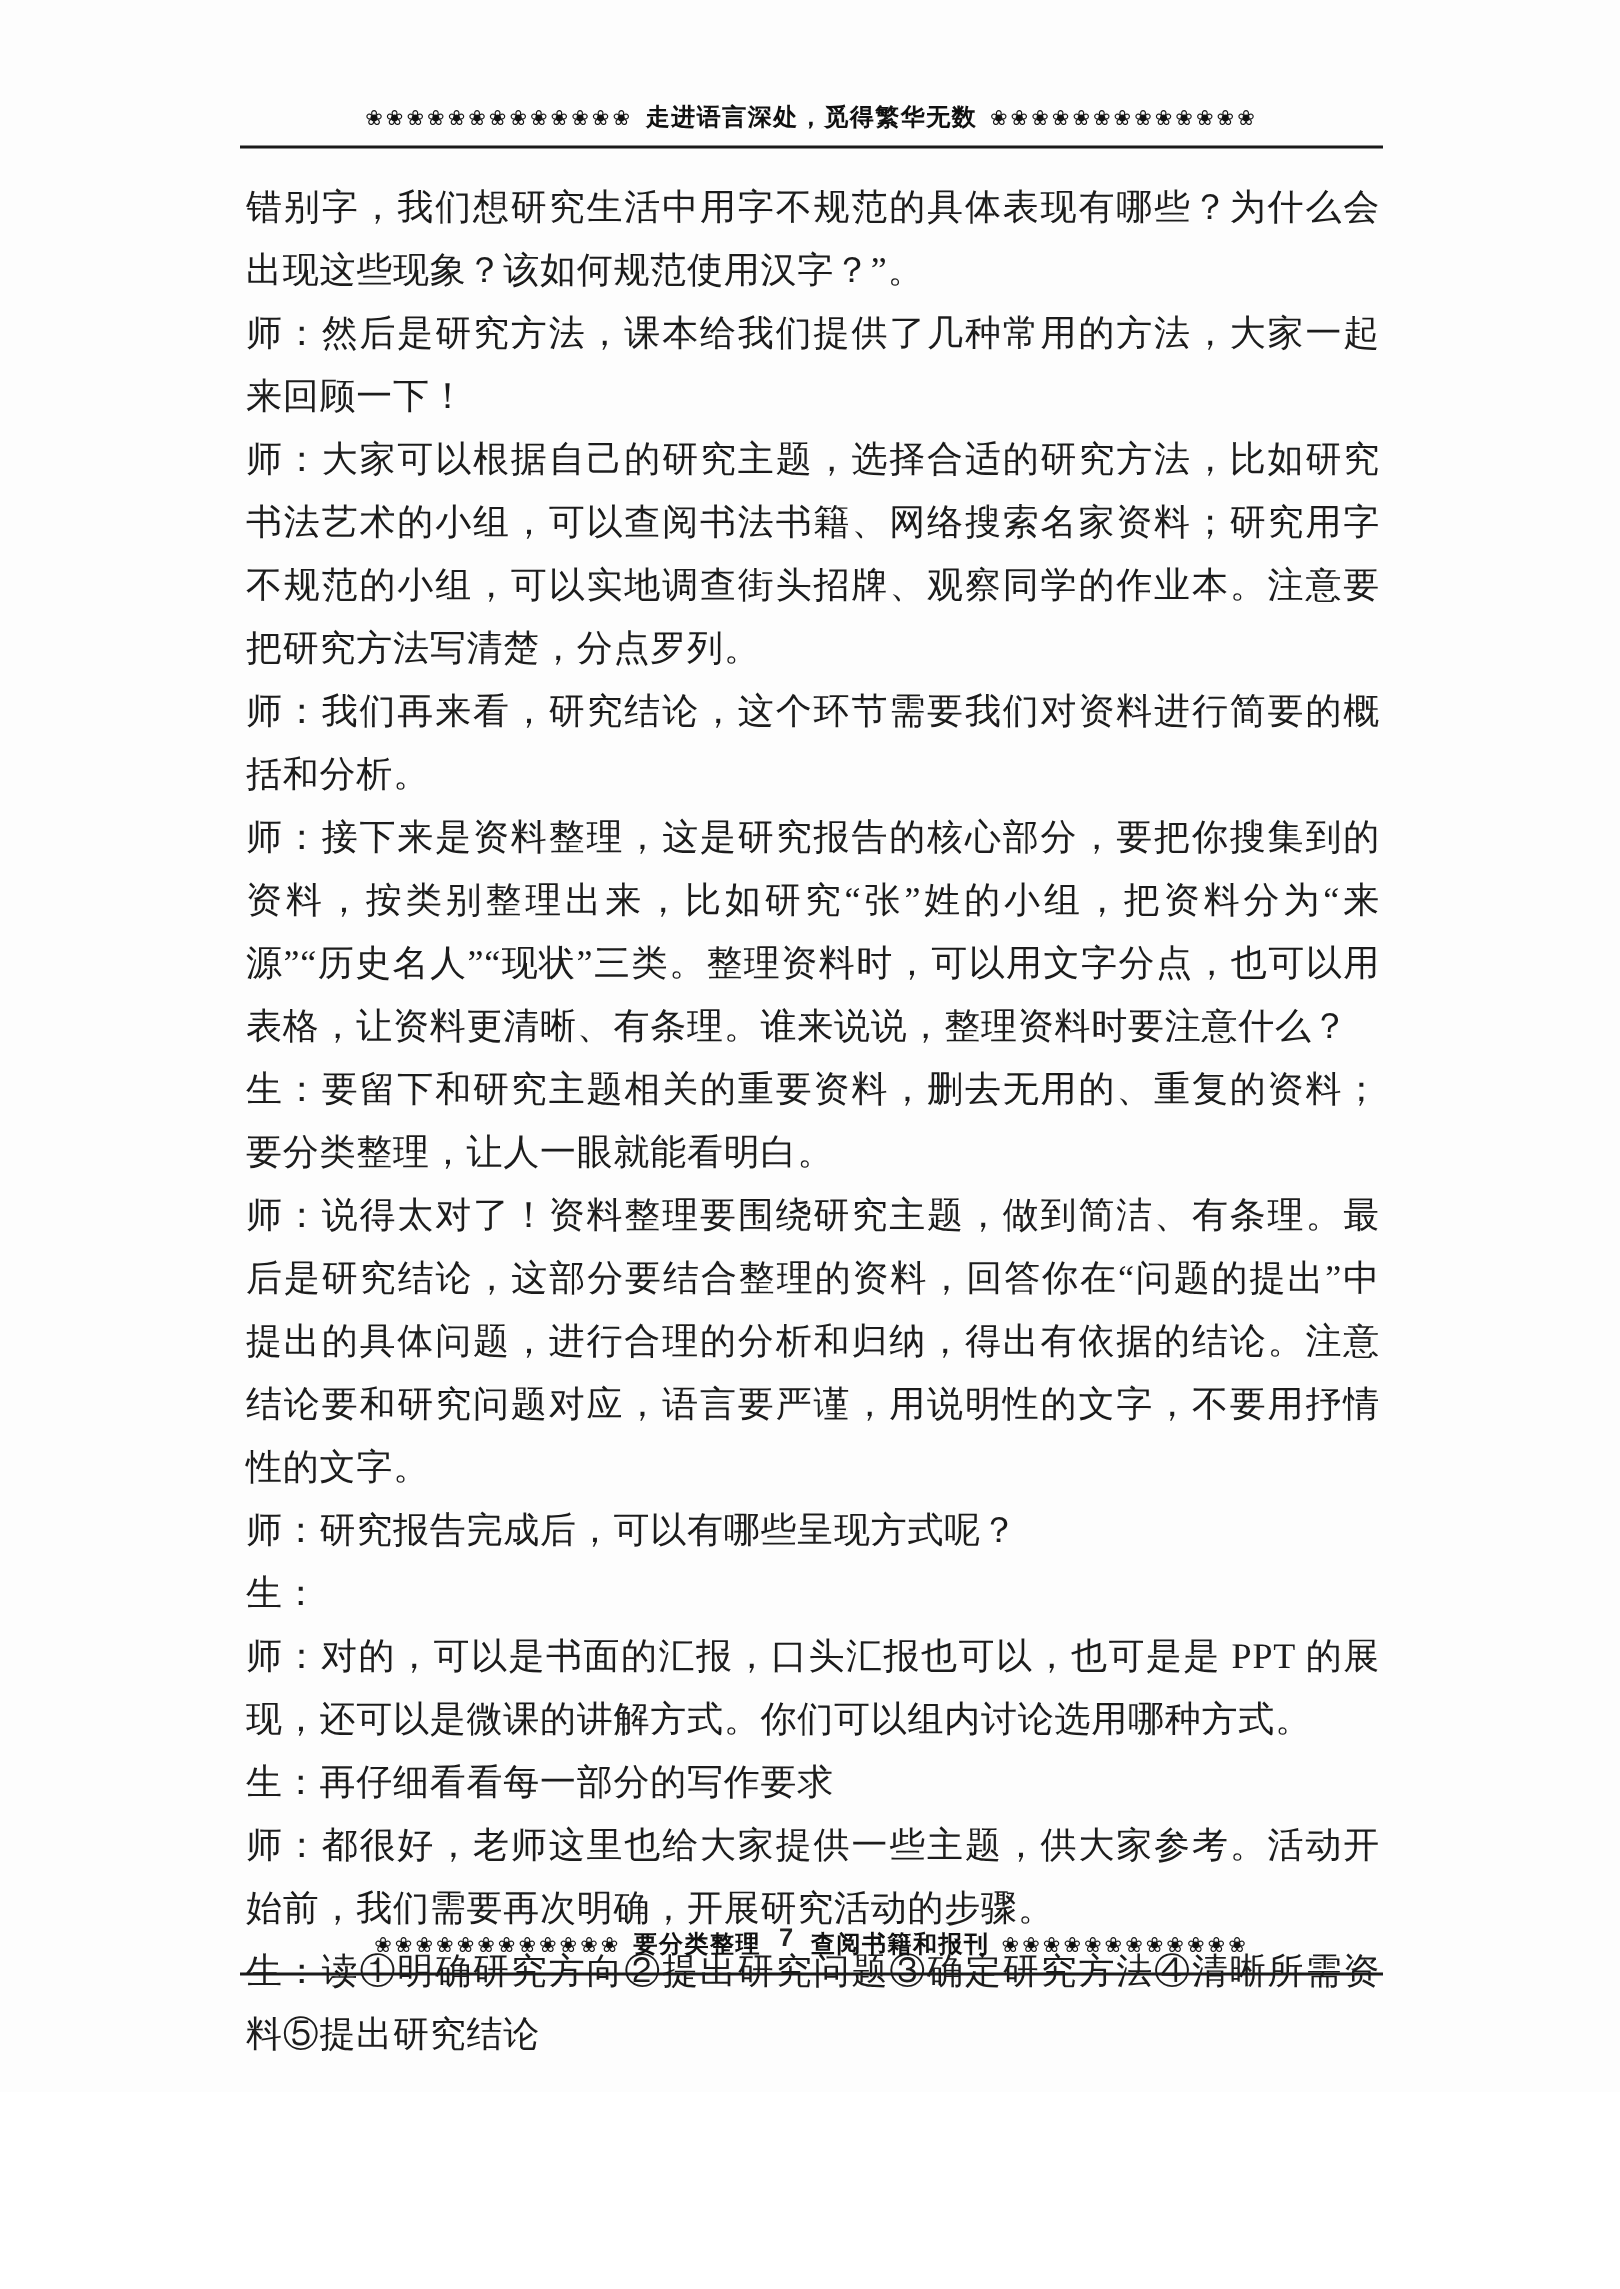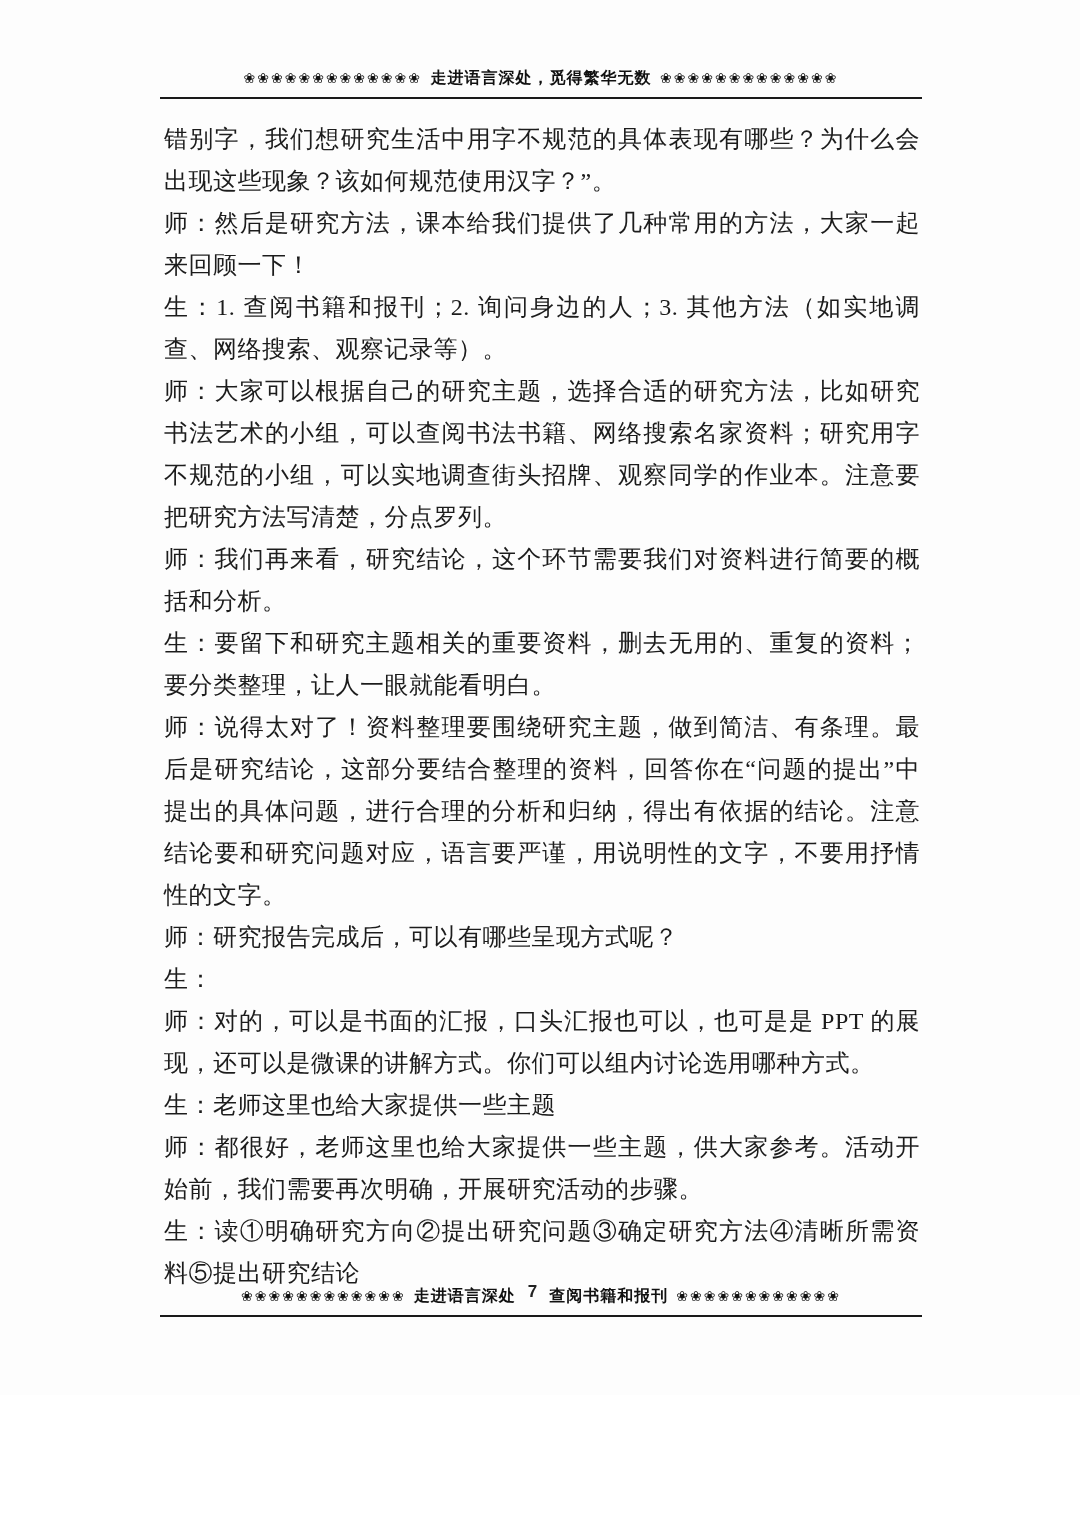--- a/index.html
+++ b/index.html
@@ -84,34 +84,34 @@
 
   <div class="page-header">
     <span class="ornaments">❀❀❀❀❀❀❀❀❀❀❀❀❀</span>
     <span class="hdr-title">走进语言深处，觅得繁华无数</span>
     <span class="ornaments">❀❀❀❀❀❀❀❀❀❀❀❀❀</span>
   </div>
 
   <div class="content">
     <p>错别字，我们想研究生活中用字不规范的具体表现有哪些？为什么会出现这些现象？该如何规范使用汉字？”。</p>
     <p>师：然后是研究方法，课本给我们提供了几种常用的方法，大家一起来回顾一下！</p>
-    <p>生：1.  查阅书籍和报刊；2.  询问身边的人；3.  其他方法（如实地调查、网络搜索、观察记录等）。</p>
     <p>师：大家可以根据自己的研究主题，选择合适的研究方法，比如研究书法艺术的小组，可以查阅书法书籍、网络搜索名家资料；研究用字不规范的小组，可以实地调查街头招牌、观察同学的作业本。注意要把研究方法写清楚，分点罗列。</p>
     <p>师：我们再来看，研究结论，这个环节需要我们对资料进行简要的概括和分析。</p>
+    <p>师：接下来是资料整理，这是研究报告的核心部分，要把你搜集到的资料，按类别整理出来，比如研究“张”姓的小组，把资料分为“来源”“历史名人”“现状”三类。整理资料时，可以用文字分点，也可以用表格，让资料更清晰、有条理。谁来说说，整理资料时要注意什么？</p>
     <p>生：要留下和研究主题相关的重要资料，删去无用的、重复的资料；要分类整理，让人一眼就能看明白。</p>
     <p>师：说得太对了！资料整理要围绕研究主题，做到简洁、有条理。最后是研究结论，这部分要结合整理的资料，回答你在“问题的提出”中提出的具体问题，进行合理的分析和归纳，得出有依据的结论。注意结论要和研究问题对应，语言要严谨，用说明性的文字，不要用抒情性的文字。</p>
     <p>师：研究报告完成后，可以有哪些呈现方式呢？</p>
     <p>生：</p>
     <p>师：对的，可以是书面的汇报，口头汇报也可以，也可是是 PPT 的展现，还可以是微课的讲解方式。你们可以组内讨论选用哪种方式。</p>
-    <p>生：老师这里也给大家提供一些主题</p>
+    <p>生：再仔细看看每一部分的写作要求</p>
     <p>师：都很好，老师这里也给大家提供一些主题，供大家参考。活动开始前，我们需要再次明确，开展研究活动的步骤。</p>
     <p>生：读①明确研究方向②提出研究问题③确定研究方法④清晰所需资料⑤提出研究结论</p>
   </div>
 
   <div class="page-footer">
     <span class="ornaments">❀❀❀❀❀❀❀❀❀❀❀❀</span>
-    <span class="ftr-text">走进语言深处</span>
+    <span class="ftr-text">要分类整理</span>
     <span class="page-number">7</span>
     <span class="ftr-text">查阅书籍和报刊</span>
     <span class="ornaments">❀❀❀❀❀❀❀❀❀❀❀❀</span>
   </div>
 
 </div>
 
 </body></html>

